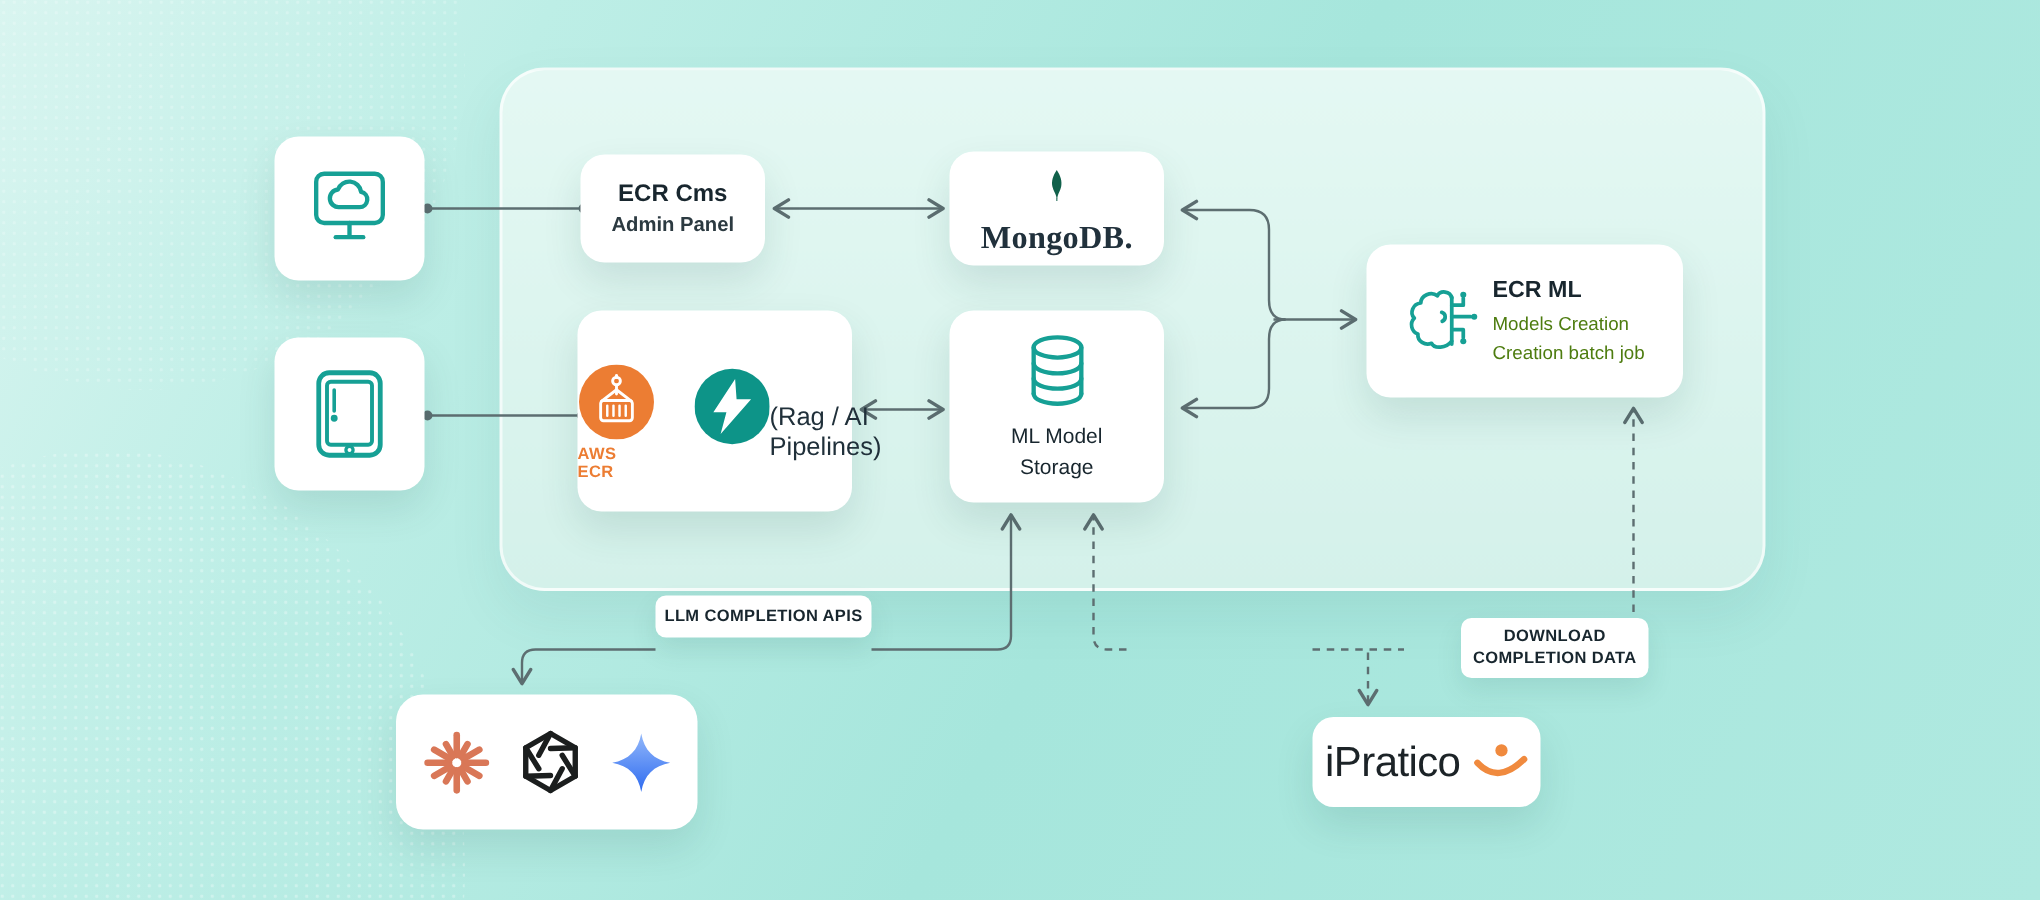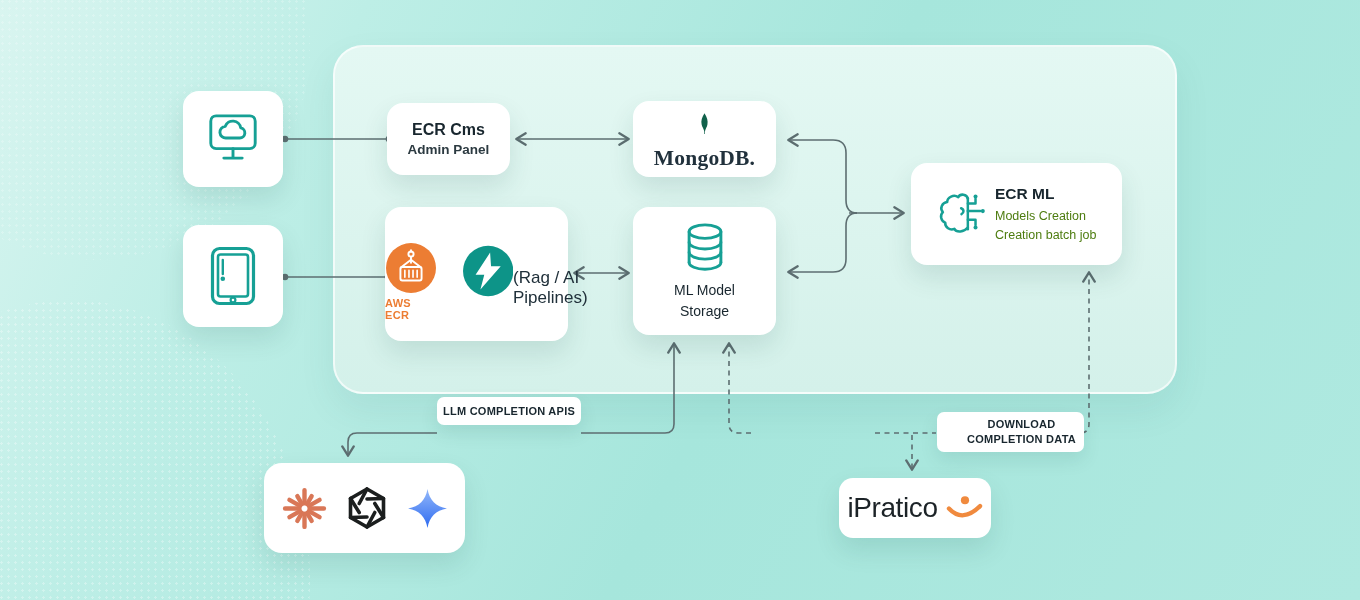--- a/index.html
+++ b/index.html
@@ -29,29 +29,29 @@
     display:flex;align-items:center;justify-content:center;}
 
   #node-desktop{left:183px;top:91px;width:100px;height:96px;}
   #node-tablet{left:183px;top:225px;width:100px;height:102px;}
   #node-ecr-cms{left:387px;top:103px;width:123px;height:72px;flex-direction:column;gap:3px;}
   #node-mongodb{left:633px;top:101px;width:143px;height:76px;gap:7px;flex-direction:column;}
   #node-rag{left:385px;top:207px;width:183px;height:134px;justify-content:flex-start;padding-top:15px;box-sizing:border-box;}
   #node-ml-storage{left:633px;top:207px;width:143px;height:128px;flex-direction:column;gap:5px;}
   #node-ecr-ml{left:911px;top:163px;width:211px;height:102px;gap:2px;justify-content:flex-start;padding-left:24px;box-sizing:border-box;}
   #node-logos{left:264px;top:463px;width:201px;height:90px;gap:16px;border-radius:18px;}
-  #node-ipratico{left:839px;top:478px;width:152px;height:60px;border-radius:14px;gap:8px;}
+  #node-ipratico{left:875px;top:478px;width:152px;height:60px;border-radius:14px;gap:8px;}
 
   .label-chip{position:absolute;background:#fff;border-radius:7px;
     box-shadow:0 8px 18px rgba(16,77,68,.10);
     display:flex;flex-direction:column;align-items:center;justify-content:center;
     font-weight:bold;font-size:11px;letter-spacing:.25px;color:var(--ink,#18262e);line-height:1.35;text-align:center;}
   #label-llm{left:437px;top:397px;width:144px;height:28px;}
   #label-auth{left:752px;top:412px;width:122px;height:40px;}
-  #label-download{left:937px;top:412px;width:125px;height:40px;padding-left:22px;}
+  #label-download{left:974px;top:412px;width:125px;height:40px;}
 
   .title{font-size:16px;font-weight:bold;color:var(--ink,#18262e);}
   .sub{font-size:13.5px;color:#2c3a41;font-weight:bold;}
   .mongo-wordmark{font-family:"Liberation Serif",serif;font-size:21.5px;font-weight:600;color:#21313c;letter-spacing:.2px;}
   .ml-text{font-size:14px;color:var(--ink,#18262e);text-align:center;line-height:1.5;}
   .ecrml-text{display:flex;flex-direction:column;gap:2px;}
   .ecrml-title{font-size:15.5px;font-weight:bold;color:var(--ink,#18262e);margin-bottom:3px;}
   .ecrml-sub{font-size:12.5px;line-height:1.3;color:#4d7c0f;}
   .aws-block{display:flex;flex-direction:column;align-items:center;}
   .aws-label{font-size:11px;font-weight:bold;color:var(--aws-orange,#ec7d33);letter-spacing:.3px;margin-top:4px;}

